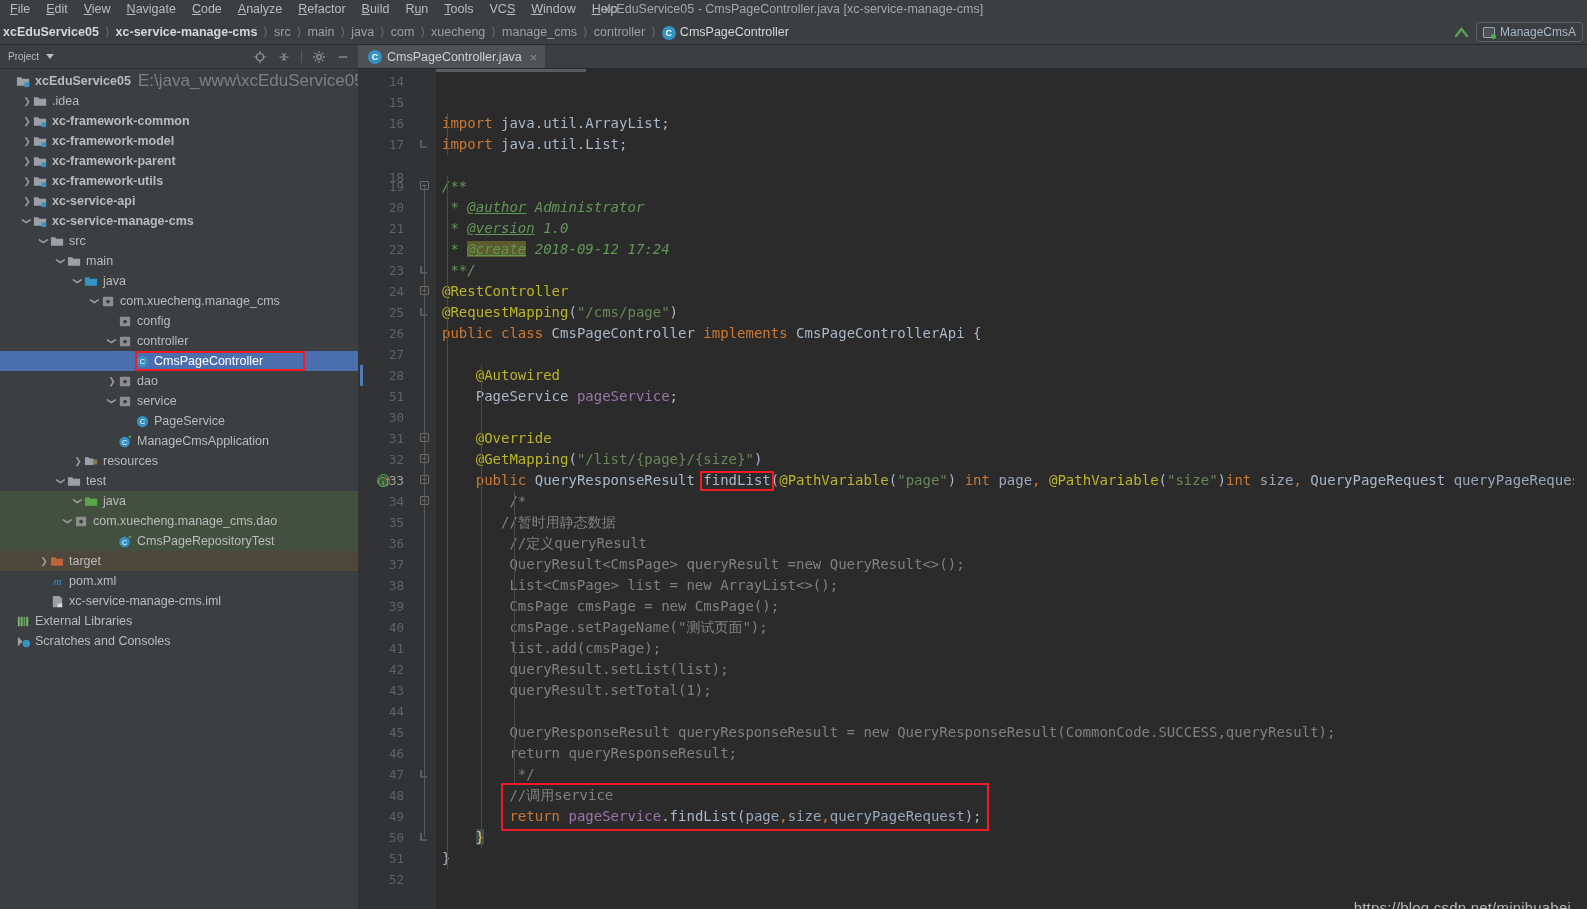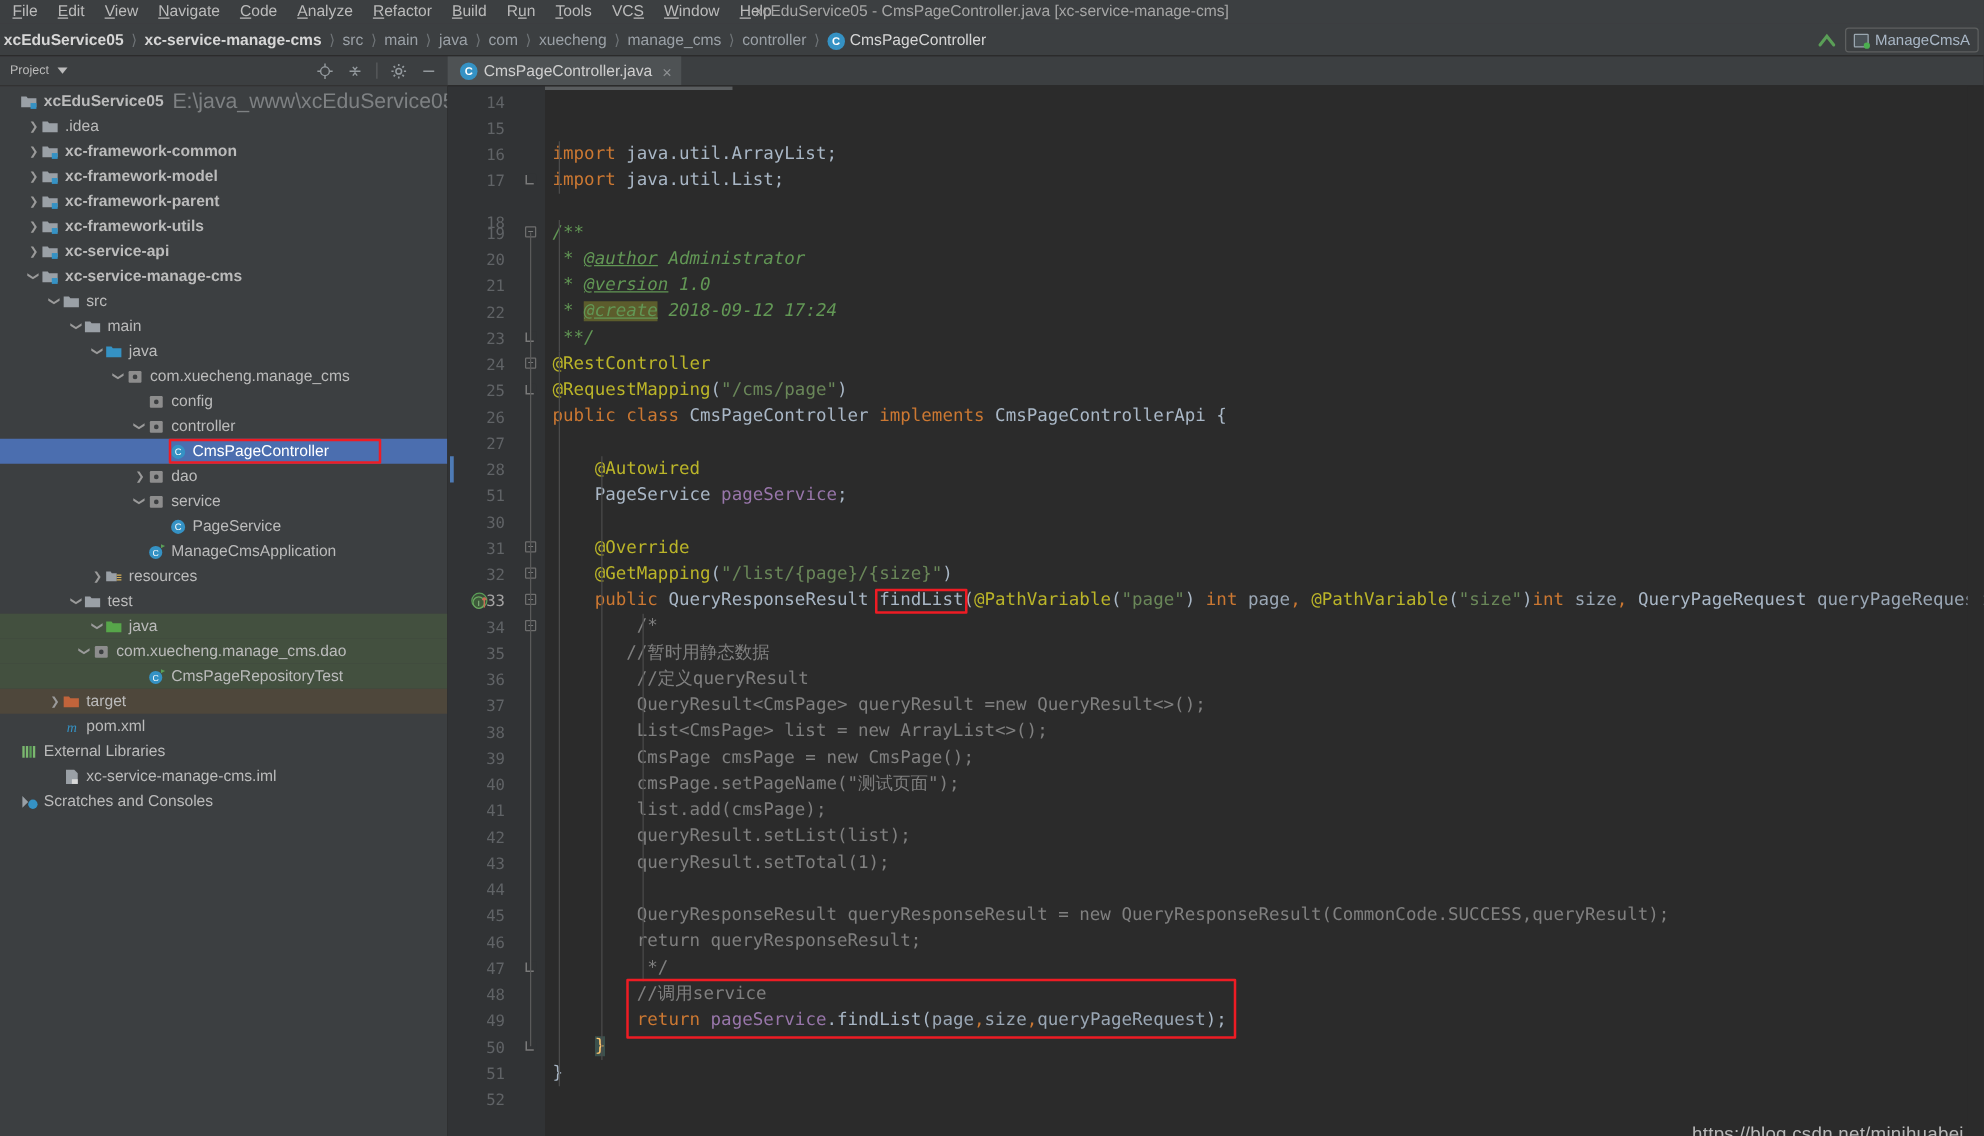--- a/index.html
+++ b/index.html
@@ -446,37 +446,37 @@
               </svg></span>
             <span class="tlabel">target</span>
           </div>
           <div class="trow" style="padding-left: 38px;">
             <span class="arrow none"></span>
             <span class="ico"><svg xmlns="http://www.w3.org/2000/svg" width="15" height="15" viewBox="0 0 16 16">
                 <text x="8" y="12" font-size="12" fill="#3592c4" text-anchor="middle" font-style="italic" font-family="serif">m</text>
               </svg></span>
             <span class="tlabel">pom.xml</span>
           </div>
+          <div class="trow" style="padding-left: 38px;">
+            <span class="arrow none"></span>
+            <span class="ico"><svg xmlns="http://www.w3.org/2000/svg" width="15" height="15" viewBox="0 0 16 16">
+                <path d="M3 2h7l3 3v9H3z" fill="#9aa0a6"></path>
+                <rect x="8" y="10" width="5" height="4" fill="#d8d8d8"></rect>
+              </svg></span>
+            <span class="tlabel">xc-service-manage-cms.iml</span>
+          </div>
           <div class="trow" style="padding-left: 4px;">
             <span class="arrow none"></span>
             <span class="ico"><svg xmlns="http://www.w3.org/2000/svg" width="15" height="15" viewBox="0 0 16 16">
                 <rect x="2" y="3" width="2" height="10" fill="#7bb86f"></rect>
                 <rect x="5" y="3" width="2" height="10" fill="#7bb86f"></rect>
                 <rect x="8" y="3" width="2" height="10" fill="#5a9e57"></rect>
                 <rect x="11" y="3" width="2" height="10" fill="#7bb86f"></rect>
               </svg></span>
             <span class="tlabel">External Libraries</span>
-          </div>
-          <div class="trow" style="padding-left: 38px;">
-            <span class="arrow none"></span>
-            <span class="ico"><svg xmlns="http://www.w3.org/2000/svg" width="15" height="15" viewBox="0 0 16 16">
-                <path d="M3 2h7l3 3v9H3z" fill="#9aa0a6"></path>
-                <rect x="8" y="10" width="5" height="4" fill="#d8d8d8"></rect>
-              </svg></span>
-            <span class="tlabel">xc-service-manage-cms.iml</span>
           </div>
           <div class="trow" style="padding-left: 4px;">
             <span class="arrow none"></span>
             <span class="ico"><svg xmlns="http://www.w3.org/2000/svg" width="15" height="15" viewBox="0 0 16 16">
                 <path d="M2 3l5 5-5 5z" fill="#9aa0a6"></path>
                 <circle cx="11" cy="10" r="4" fill="#3592c4"></circle>
               </svg></span>
             <span class="tlabel">Scratches and Consoles</span>
           </div>
           <div class="redbox-tree" style="left: 135px; top: 282px; width: 170px; height: 20px;"></div>

